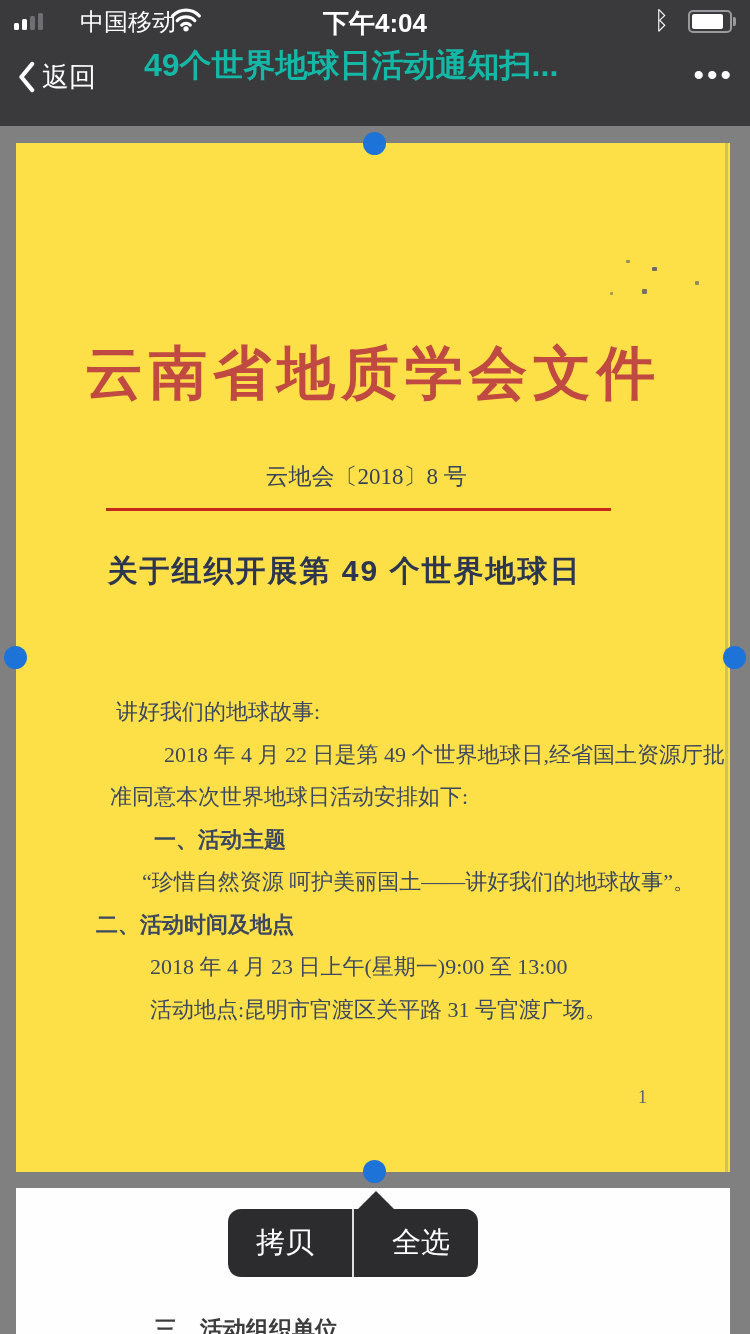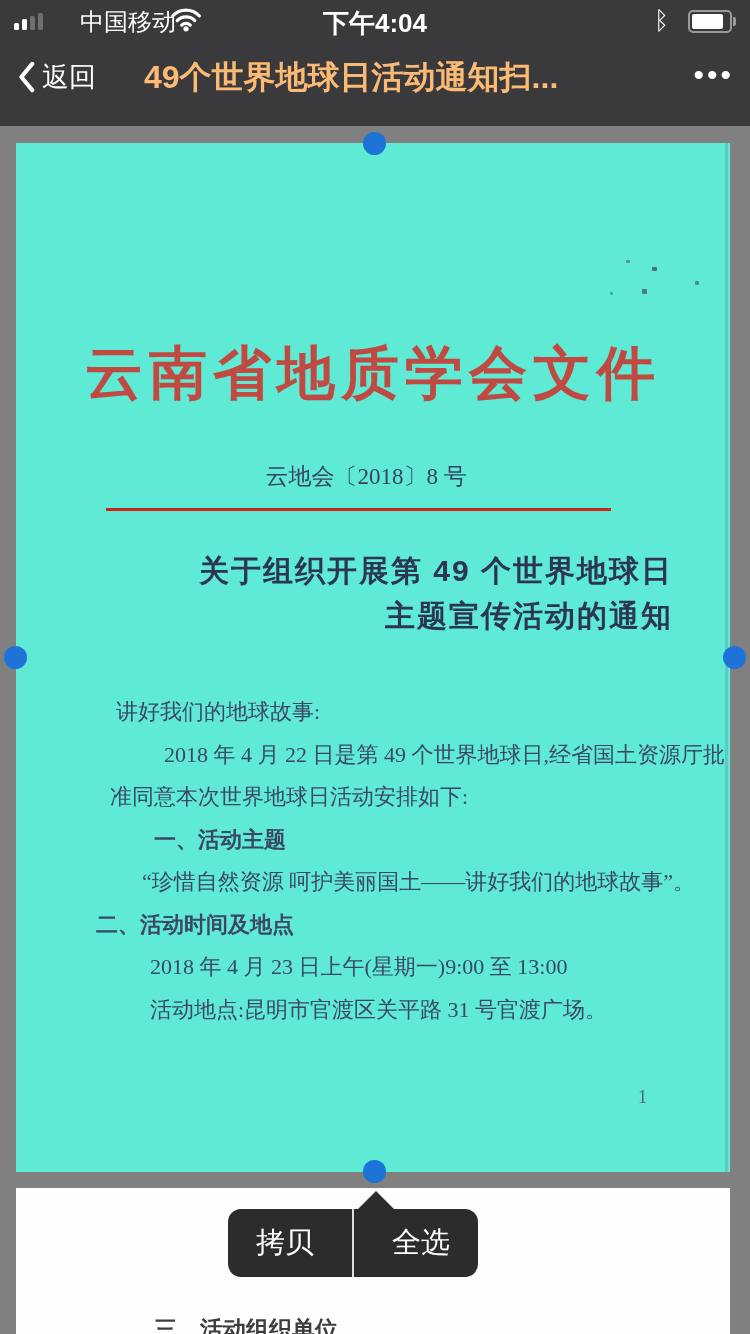--- a/index.html
+++ b/index.html
@@ -23,43 +23,43 @@
       font-family:"DejaVu Sans",sans-serif;}
   .battery{position:absolute;left:688px;top:10px;width:40px;height:19px;
            border:2px solid #9a9a9e;border-radius:5px;}
   .battery .fill{position:absolute;left:2px;top:2px;bottom:2px;width:31px;background:#fff;border-radius:2px;}
   .battery .nub{position:absolute;right:-6px;top:5px;width:3px;height:9px;background:#9a9a9e;
                 border-radius:0 2px 2px 0;}
 
   .back{position:absolute;left:18px;top:55px;height:44px;display:flex;align-items:center;gap:7px;
         color:#fff;cursor:pointer;}
   .back span{font-size:27px;}
-  .nav-title{position:absolute;left:144px;top:56px;width:470px;font-size:32px;font-weight:600;
-             color:#fdba74;white-space:nowrap;overflow:hidden;}
+  .nav-title{position:absolute;left:144px;top:44px;width:470px;font-size:32px;font-weight:600;
+             color:#14b8a6;white-space:nowrap;overflow:hidden;}
   .more{position:absolute;right:16px;top:55px;height:44px;line-height:40px;font-size:30px;
         letter-spacing:3px;color:#fff;cursor:pointer;}
 
   
-  .page1{position:absolute;left:16px;top:143px;width:714px;height:1029px;background:#5eead4;
+  .page1{position:absolute;left:16px;top:143px;width:714px;height:1029px;background:#fde047;
          overflow:hidden;}
   .page1::after{content:"";position:absolute;right:2px;top:0;bottom:0;width:3px;
                 background:rgba(100,110,150,.28);}
   .page2{position:absolute;left:16px;top:1188px;width:714px;height:146px;background:#fefefe;
          overflow:hidden;}
 
   .speck{position:absolute;background:#4a5066;border-radius:1px;}
 
   .letterhead{position:absolute;left:0;top:192px;width:714px;text-align:center;
               font-family:"Liberation Serif",serif;font-weight:700;font-size:58px;
               letter-spacing:6px;color:#c04a42;white-space:nowrap;}
   .docnum{position:absolute;left:0;top:318px;width:700px;text-align:center;
           font-family:"Liberation Serif",serif;font-size:23px;color:#38435b;}
   .redline{position:absolute;left:90px;top:365px;width:505px;height:3px;background:#c6281c;}
 
-  .doc-title{position:absolute;left:0;top:405px;width:657px;text-align:right;
+  .doc-title{position:absolute;left:0;top:405px;width:657px;text-align:center;
              font-size:30px;font-weight:700;letter-spacing:2px;line-height:45px;color:#2c3650;}
 
   .doc-body{position:absolute;left:0;top:548px;width:714px;
             font-family:"Liberation Serif",serif;font-size:22px;line-height:42.5px;
             color:#3c4760;white-space:nowrap;}
   .doc-body .l0{padding-left:100px;}
   .doc-body .l1{padding-left:148px;}
   .doc-body .l2{padding-left:94px;}
   .doc-body .l3{padding-left:138px;font-weight:700;}
   .doc-body .l4{padding-left:126px;}
@@ -132,21 +132,20 @@
     <div class="speck" style="left:679px;top:138px;width:4px;height:4px;opacity:.6"></div>
     <div class="speck" style="left:626px;top:146px;width:5px;height:5px;opacity:.75"></div>
     <div class="speck" style="left:594px;top:149px;width:3px;height:3px;opacity:.5"></div>
 
     <div class="letterhead">云南省地质学会文件</div>
     <div class="docnum">云地会〔2018〕8 号</div>
     <div class="redline"></div>
 
     <div class="doc-title">
       <div>关于组织开展第 49 个世界地球日</div>
-      <div>主题宣传活动的通知</div>
     </div>
 
     <div class="doc-body">
       <div class="l0">讲好我们的地球故事:</div>
       <div class="l1">2018 年 4 月 22 日是第 49 个世界地球日,经省国土资源厅批</div>
       <div class="l2">准同意本次世界地球日活动安排如下:</div>
       <div class="l3">一、活动主题</div>
       <div class="l4">“珍惜自然资源 呵护美丽国土——讲好我们的地球故事”。</div>
       <div class="l5">二、活动时间及地点</div>
       <div class="l6">2018 年 4 月 23 日上午(星期一)9:00 至 13:00</div>

